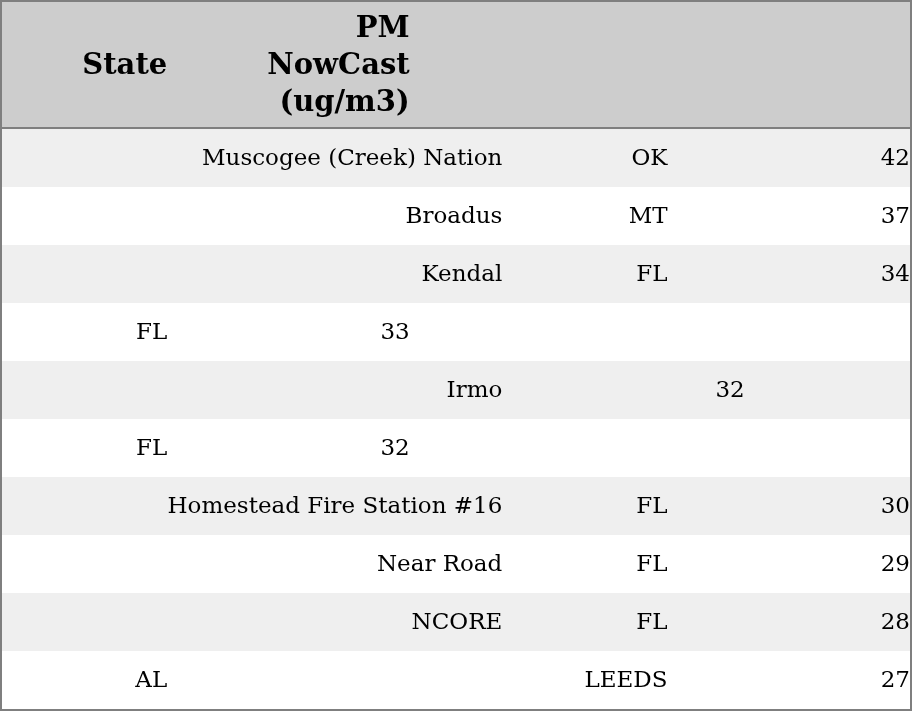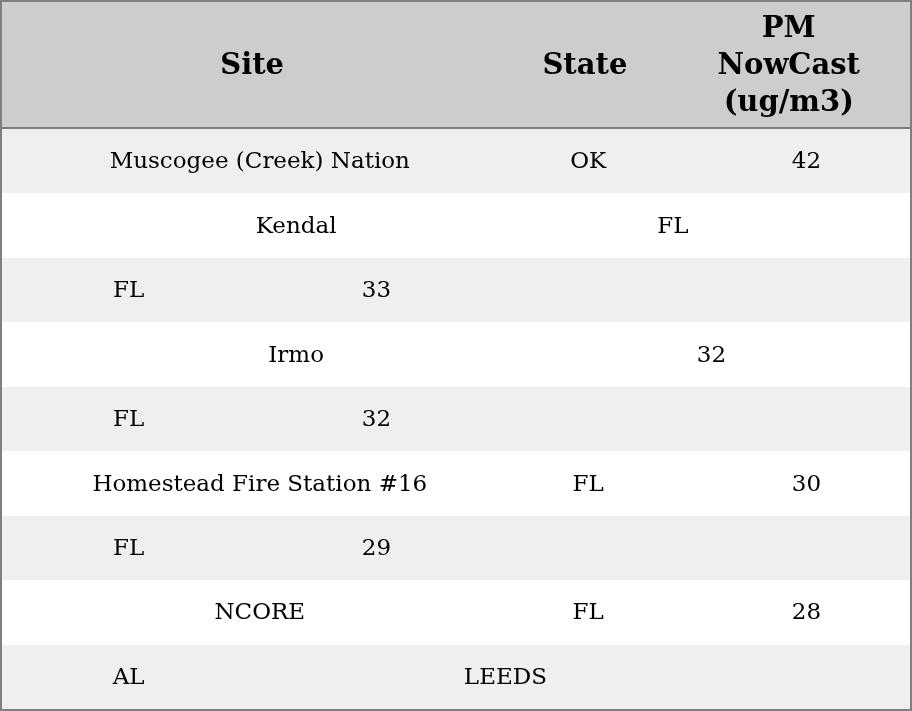--- a/index.html
+++ b/index.html
@@ -24,21 +24,21 @@
     box-sizing: border-box;
     height: 127px;
     flex: 0 0 127px;
     background: #cdcdcd;
     border-bottom: 2px solid #7f7f7f;
     display: flex;
     align-items: center;
   }
   .th {
     box-sizing: border-box;
-    text-align: center;
+    text-align: right;
     font-weight: bold;
     font-size: 29px;
     line-height: 1.28;
     white-space: pre-line;
   }
   .tbody {
     flex: 1 1 auto;
     display: flex;
     flex-direction: column;
   }
@@ -46,52 +46,56 @@
     flex: 1 1 0;
     display: flex;
     align-items: center;
     background: #ffffff;
   }
   .row:nth-child(odd) {
     background: #efefef;
   }
   .td {
     box-sizing: border-box;
-    text-align: center;
+    text-align: right;
     font-size: 23px;
     line-height: 1.2;
-    margin-left: 44px;
   }
   .col-site  { width: 55.1%; }
   .col-state { width: 18.2%; }
   .col-pm    { width: 26.7%; }
 </style>
 </head>
 <body>
 
 <div class="table-wrap">
   <div class="thead">
-    <div class="th col-site">Site</div>
     <div class="th col-state">State</div>
     <div class="th col-pm">PM
 NowCast
 (ug/m3)</div>
   </div>
   <div class="tbody">
 
   <div class="row">
     <div class="td col-site">Muscogee (Creek) Nation</div>
     <div class="td col-state">OK</div>
     <div class="td col-pm">42</div>
   </div>
 
+  <div class="row">
+    <div class="td col-site">Broadus</div>
+    <div class="td col-state">MT</div>
+    <div class="td col-pm">37</div>
+  </div>
 
   <div class="row">
     <div class="td col-site">Kendal</div>
     <div class="td col-state">FL</div>
+    <div class="td col-pm">34</div>
   </div>
 
   <div class="row">
     <div class="td col-state">FL</div>
     <div class="td col-pm">33</div>
   </div>
 
   <div class="row">
     <div class="td col-site">Irmo</div>
     <div class="td col-pm">32</div>
@@ -102,28 +106,30 @@
     <div class="td col-pm">32</div>
   </div>
 
   <div class="row">
     <div class="td col-site">Homestead Fire Station #16</div>
     <div class="td col-state">FL</div>
     <div class="td col-pm">30</div>
   </div>
 
   <div class="row">
+    <div class="td col-site">Near Road</div>
     <div class="td col-state">FL</div>
     <div class="td col-pm">29</div>
   </div>
 
   <div class="row">
     <div class="td col-site">NCORE</div>
     <div class="td col-state">FL</div>
     <div class="td col-pm">28</div>
   </div>
 
   <div class="row">
     <div class="td col-state">AL</div>
     <div class="td col-site">LEEDS</div>
+    <div class="td col-pm">27</div>
   </div>
 </div>
 </div>
 
 </body></html>

